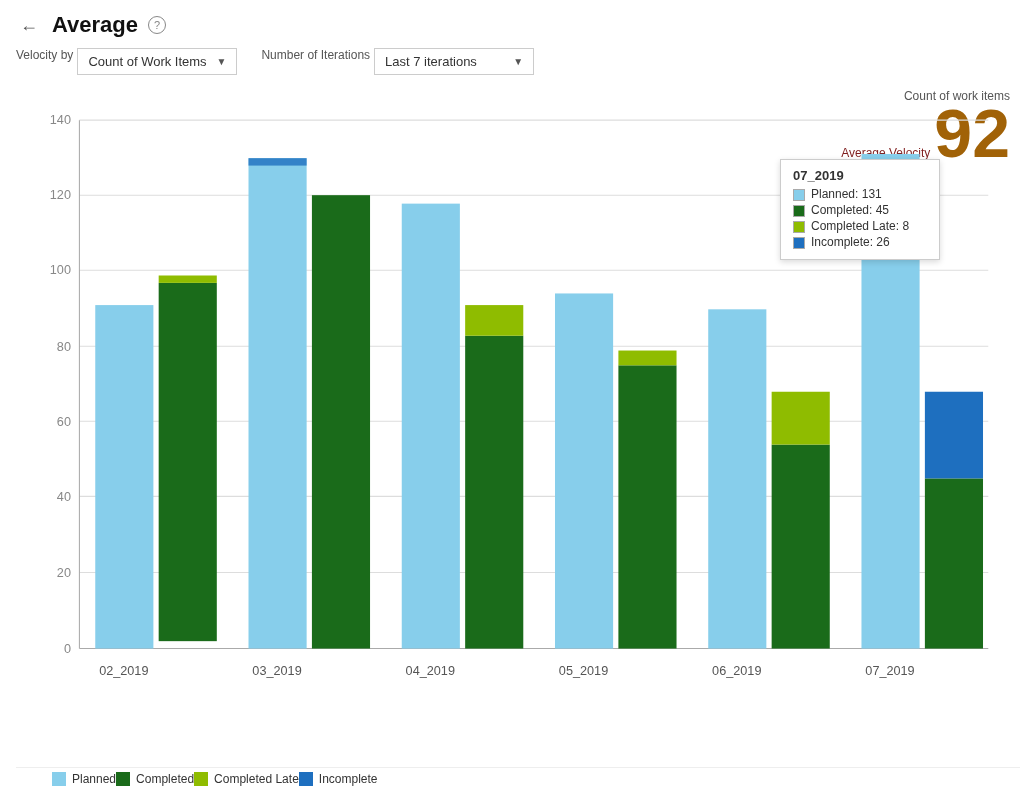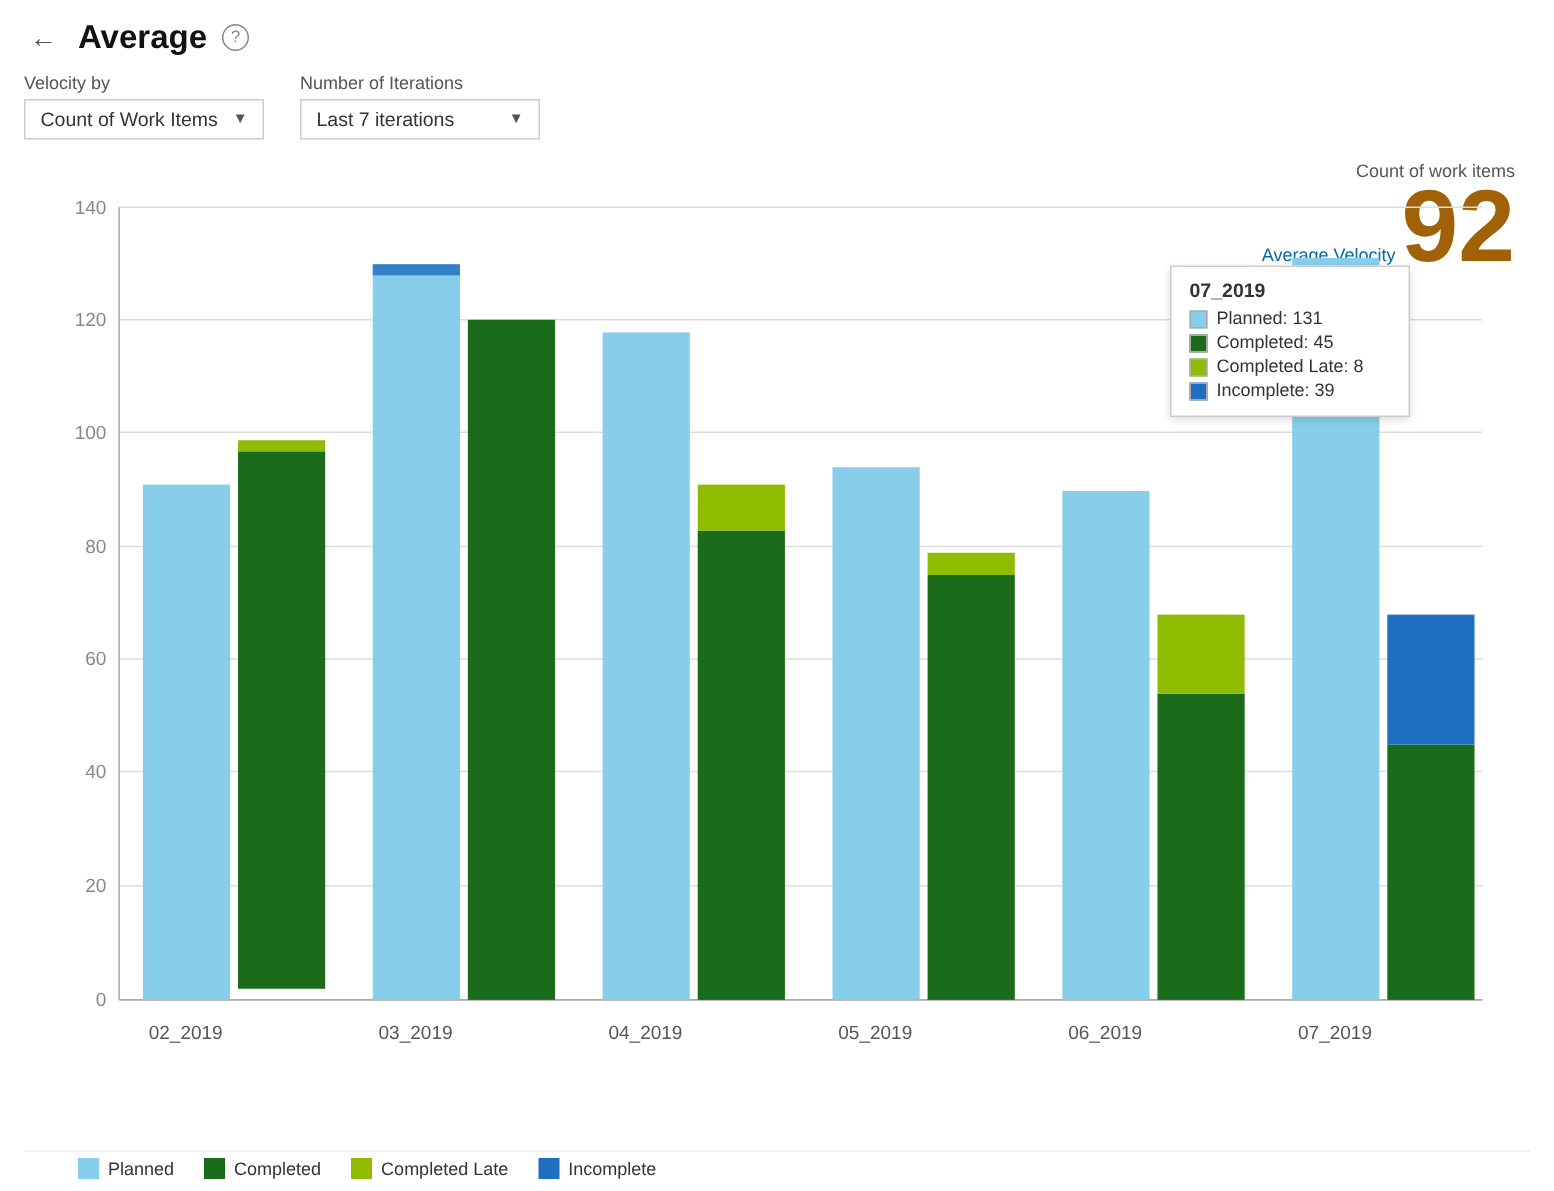--- a/index.html
+++ b/index.html
@@ -51,21 +51,21 @@
       color: #888;
       cursor: pointer;
     }
     .controls {
       display: flex;
       gap: 24px;
       margin-bottom: 14px;
     }
     .control-group {
       display: flex;
-      flex-direction: column;
+      flex-direction: row;
       gap: 4px;
     }
     .control-label {
       font-size: 12px;
       color: #555;
     }
     .dropdown {
       display: flex;
       align-items: center;
       border: 1px solid #ccc;
@@ -93,21 +93,21 @@
       right: 10px;
       top: 0;
       text-align: right;
     }
     .chart-meta .meta-label {
       font-size: 12px;
       color: #555;
     }
     .chart-meta .avg-label {
       font-size: 12px;
-      color: #0369a1;
+      color: #7f1d1d;
     }
     .chart-meta .avg-value {
       font-size: 68px;
       font-weight: 700;
       color: #a16207;
       line-height: 1;
       display: inline-block;
       margin-top: -4px;
     }
     .chart-container {
@@ -146,21 +146,20 @@
     .tooltip-swatch {
       width: 12px;
       height: 12px;
       display: inline-block;
       border: 1px solid #aaa;
       flex-shrink: 0;
     }
     .legend {
       display: flex;
       align-items: center;
-      gap: 20px;
       margin-top: 4px;
       padding-top: 4px;
       border-top: 1px solid #eee;
       padding-left: 36px;
     }
     .legend-item {
       display: flex;
       align-items: center;
       gap: 6px;
       font-size: 12px;
@@ -295,21 +294,21 @@
         <div class="tooltip-row">
           <span class="tooltip-swatch" style="background:#1a6b1a;"></span>
           <span>Completed: 45</span>
         </div>
         <div class="tooltip-row">
           <span class="tooltip-swatch" style="background:#8fbc00;"></span>
           <span>Completed Late: 8</span>
         </div>
         <div class="tooltip-row">
           <span class="tooltip-swatch" style="background:#1e6fbf;"></span>
-          <span>Incomplete: 39</span>
+          <span>Incomplete: 26</span>
         </div>
       </div>
     </div>
 
     <div class="legend">
       <div class="legend-item">
         <span class="legend-swatch" style="background:#87CEEB;"></span>
         <span>Planned</span>
       </div>
       <div class="legend-item">

